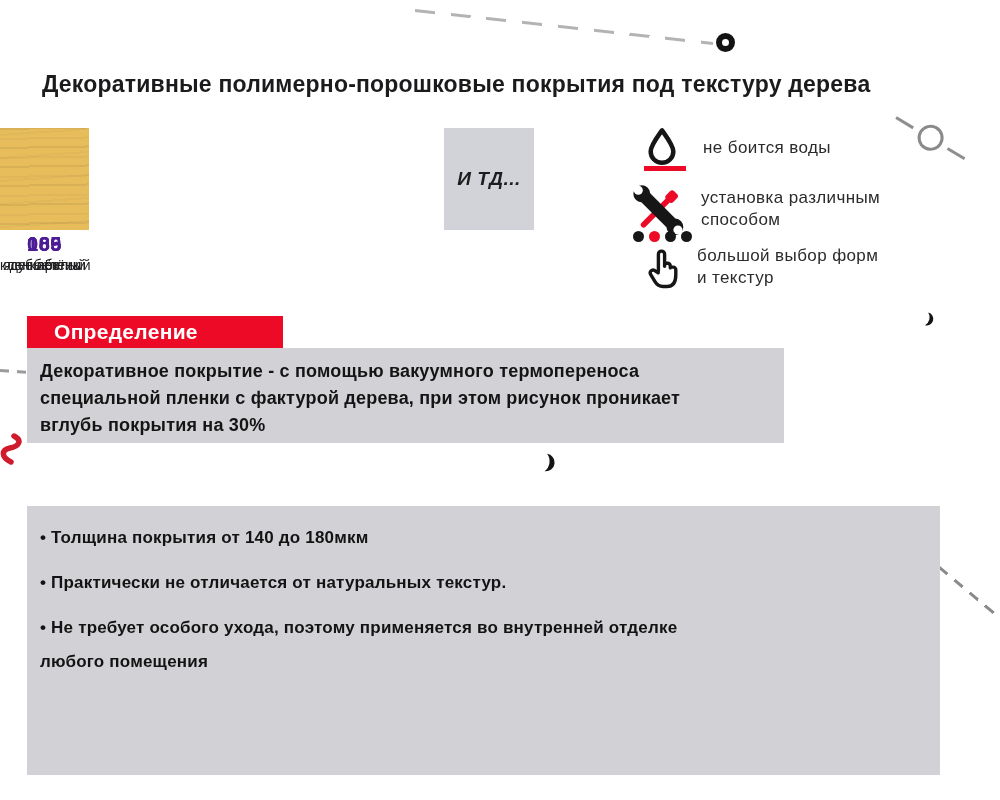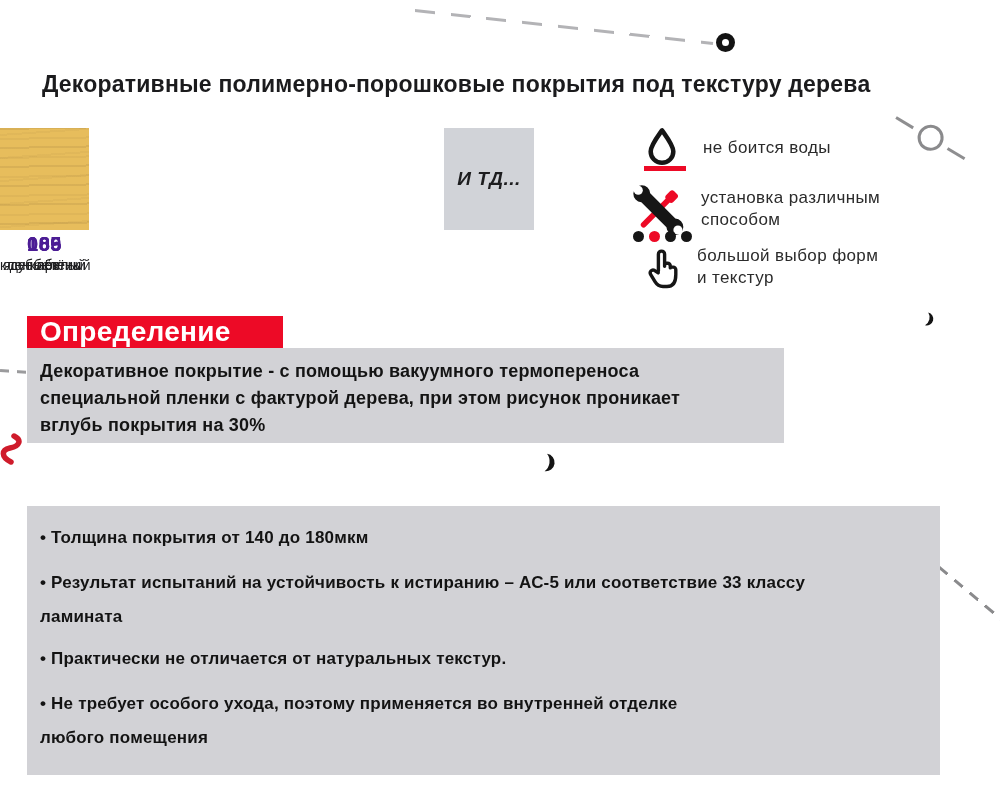--- a/index.html
+++ b/index.html
@@ -43,22 +43,22 @@
   .ic-drop{position:absolute;left:641px;top:126px;width:42px;height:40px;}
   .drop-underline{position:absolute;left:644px;top:166px;width:42px;height:5px;background:#ed0a26;}
   .ic-tools{position:absolute;left:629px;top:184px;width:58px;height:52px;}
   .dots{position:absolute;left:633px;top:231px;display:flex;gap:5px;}
   .dots i{width:11px;height:11px;border-radius:50%;background:#161616;display:block;}
   .dots i.red{background:#ed0a26;}
   .ic-hand{position:absolute;left:640px;top:243px;width:48px;height:52px;}
   
   .banner{
     position:absolute;background:#ed0a26;color:#ffffff;
-    font-size:28px;font-weight:700;letter-spacing:.3px;
-    display:flex;align-items:center;padding-left:13px;box-sizing:border-box;
+    font-size:21px;font-weight:700;letter-spacing:.3px;
+    display:flex;align-items:center;padding-left:27px;box-sizing:border-box;
   }
   .banner-def{left:27px;top:316px;width:256px;height:32px;}
   .banner-feat{left:27px;top:474px;width:189px;height:32px;}
   .panel{
     position:absolute;background:#d2d2d6;box-sizing:border-box;color:#141414;
   }
   .panel-def{
     left:27px;top:348px;width:757px;height:95px;padding:10px 12px 0 13px;
     font-size:18px;font-weight:700;line-height:27px;white-space:pre-line;letter-spacing:.2px;
   }
@@ -186,20 +186,18 @@
   <div class="benefit-label lbl-hand">большой выбор форм
 и текстур</div>
 
   <div class="banner banner-def">Определение</div>
   <div class="panel panel-def">Декоративное покрытие - с помощью вакуумного термопереноса
 специальной пленки с фактурой дерева, при этом рисунок проникает
 вглубь покрытия на 30%</div>
 
   <div class="panel panel-feat">
     <div class="bullet mb14">Толщина покрытия от 140 до 180мкм</div>
-    <div class="bullet mb8">Результат испытаний на устойчивость к истиранию – АС-5 или соответствие 33 классу
-ламината</div>
     <div class="bullet mb14">Практически не отличается от натуральных текстур.</div>
     <div class="bullet">Не требует особого ухода, поэтому применяется во внутренней отделке
 любого помещения</div>
   </div>
 
 </div>
 
 </body></html>

